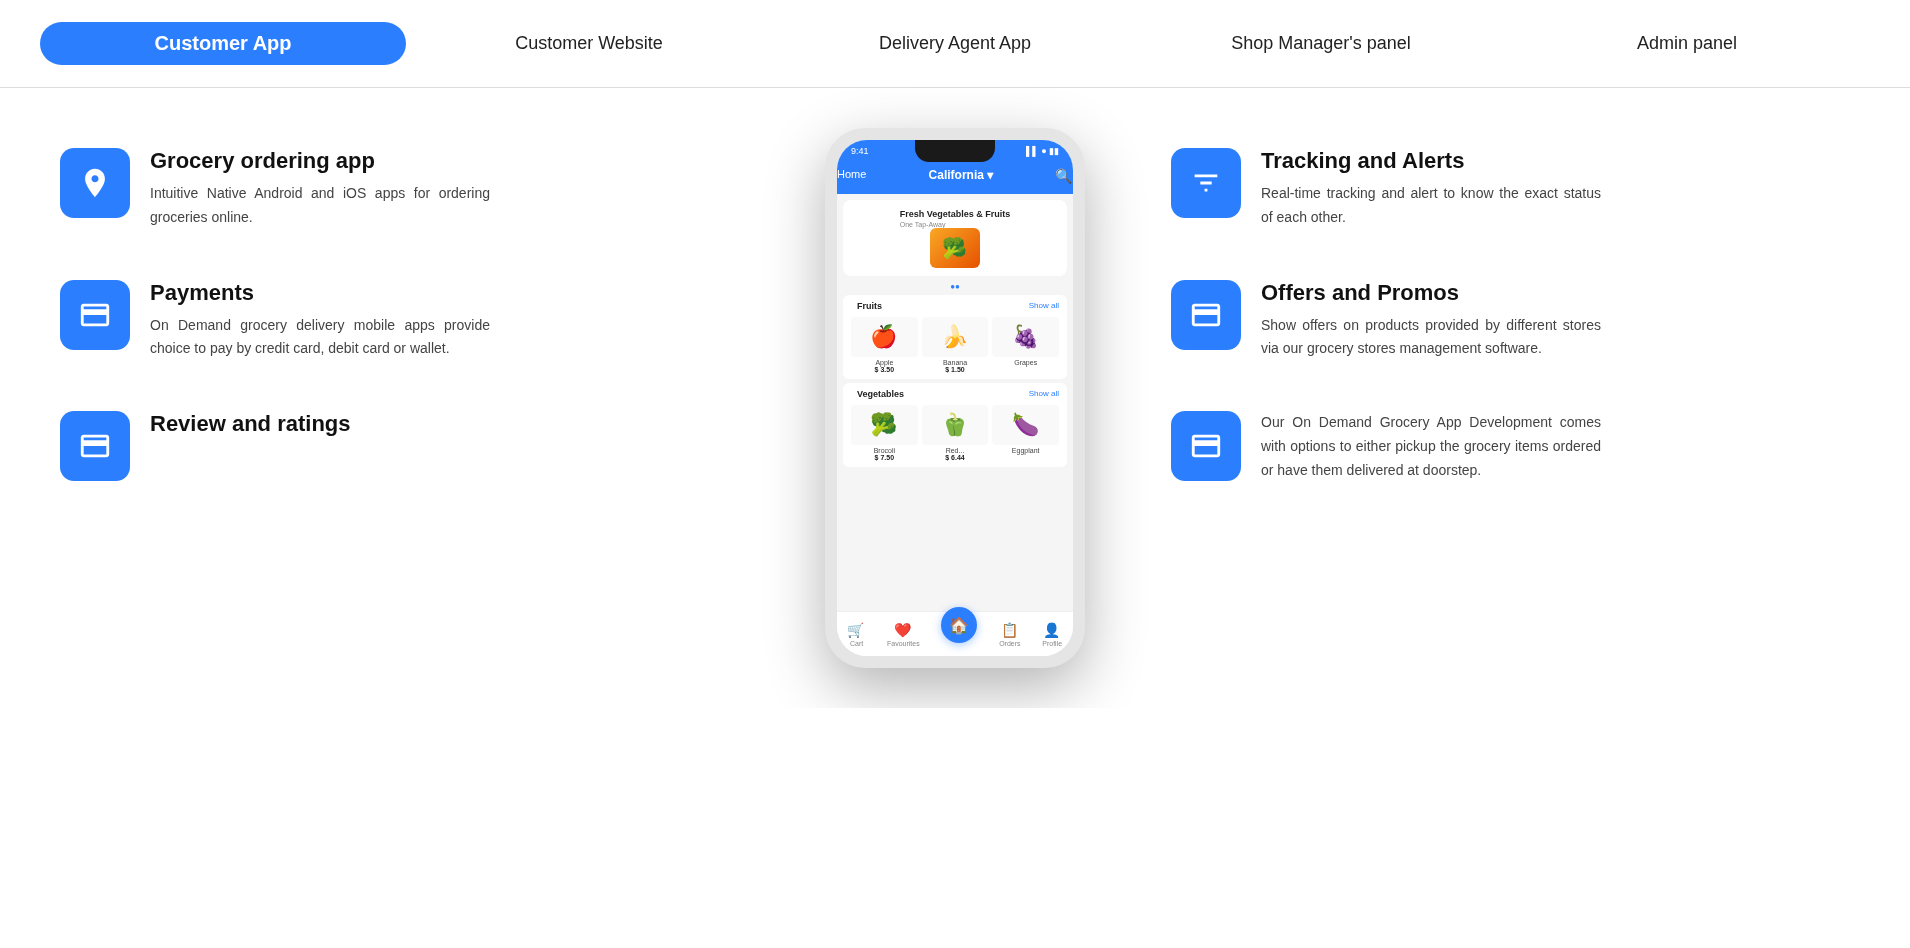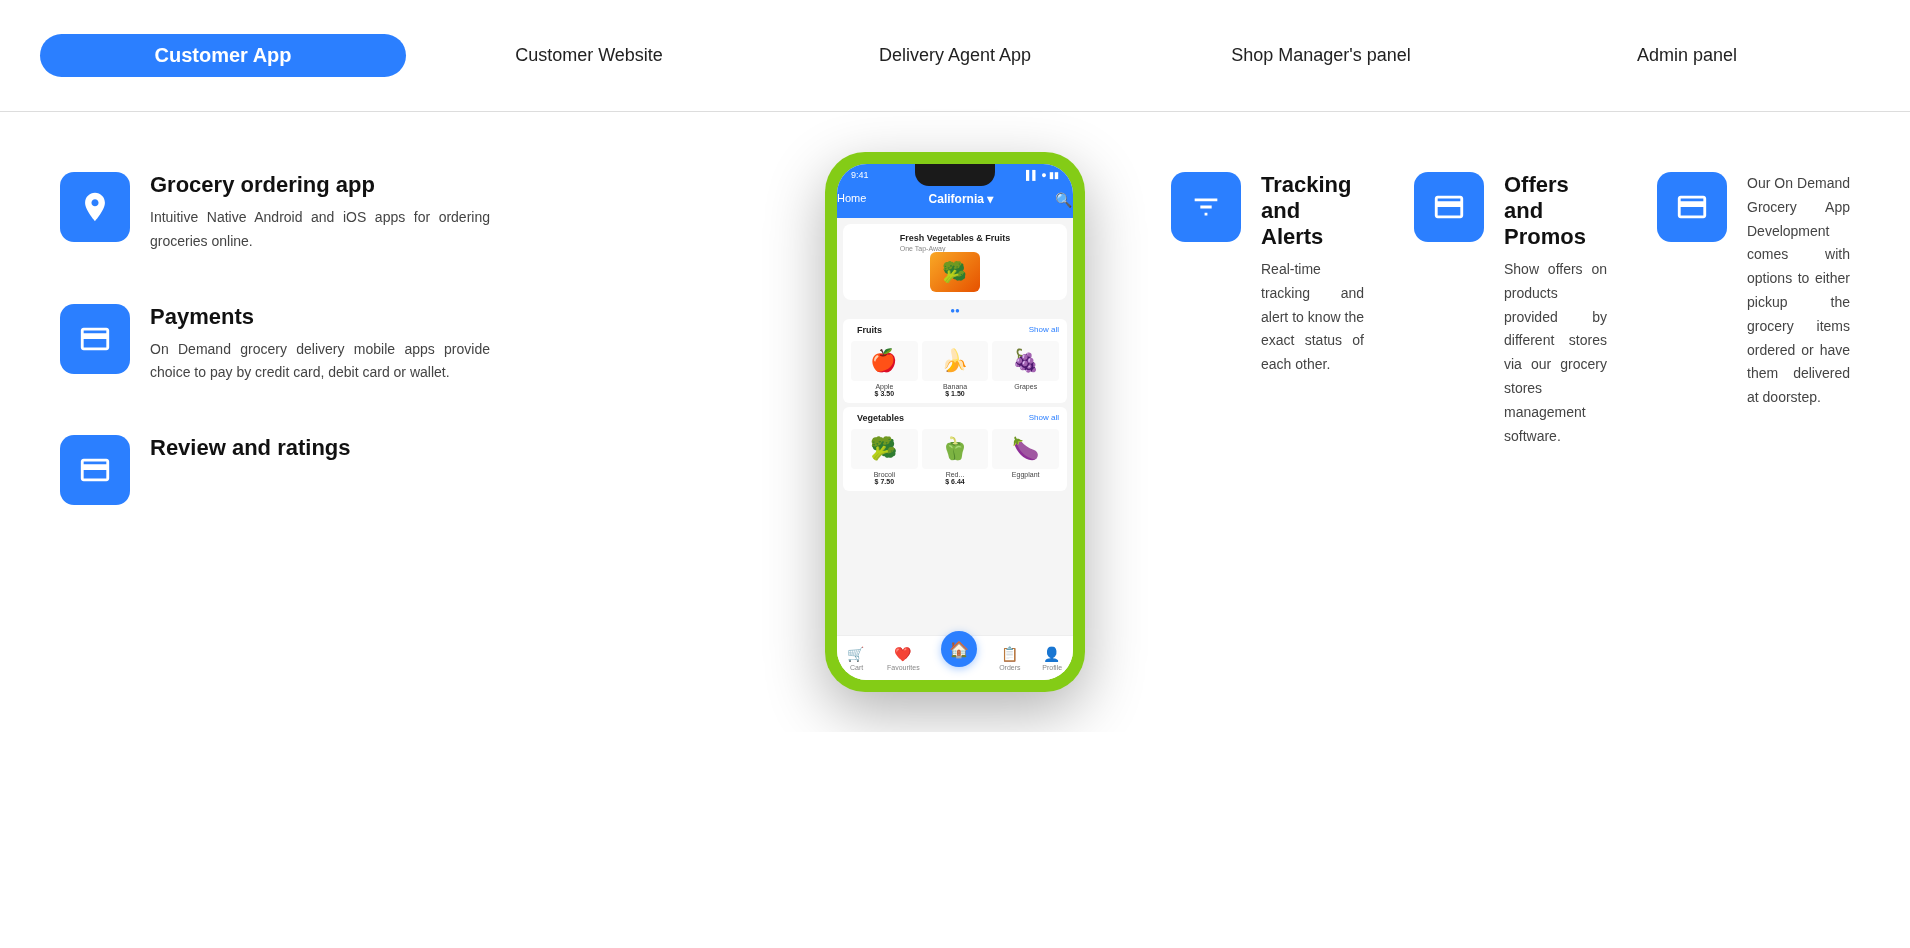--- a/index.html
+++ b/index.html
@@ -3,21 +3,21 @@
   <meta charset="utf-8">
   <style>
     * { margin: 0; padding: 0; box-sizing: border-box; }
     body { font-family: Arial, sans-serif; background: #fff; color: #222; }
 
     
     .nav {
       display: flex;
       align-items: center;
       padding: 4px 40px;
-      height: 112px;
+      height: 88px;
       border-bottom: 1px solid #ddd;
       gap: 0;
     }
     .nav-tab {
       flex: 1;
       text-align: center;
       font-size: 18px;
       color: #222;
       cursor: pointer;
       padding: 10px 20px;
@@ -44,21 +44,21 @@
       display: flex;
       flex-direction: column;
       gap: 50px;
       padding-top: 20px;
     }
 
     
     .features-right {
       flex: 1;
       display: flex;
-      flex-direction: row;
+      flex-direction: column;
       gap: 50px;
       padding-top: 20px;
     }
 
     
     .feature-item {
       display: flex;
       align-items: flex-start;
       gap: 20px;
     }
@@ -101,21 +101,21 @@
       flex-shrink: 0;
       display: flex;
       justify-content: center;
       align-items: center;
       margin: 0 40px;
     }
 
     .phone {
       width: 260px;
       height: 540px;
-      background: #84cc16;
+      background: #e5e5e5;
       border-radius: 40px;
       padding: 12px;
       position: relative;
       box-shadow: 0 20px 60px rgba(0,0,0,0.3);
     }
 
     .phone-notch {
       position: absolute;
       top: 12px;
       left: 50%;

